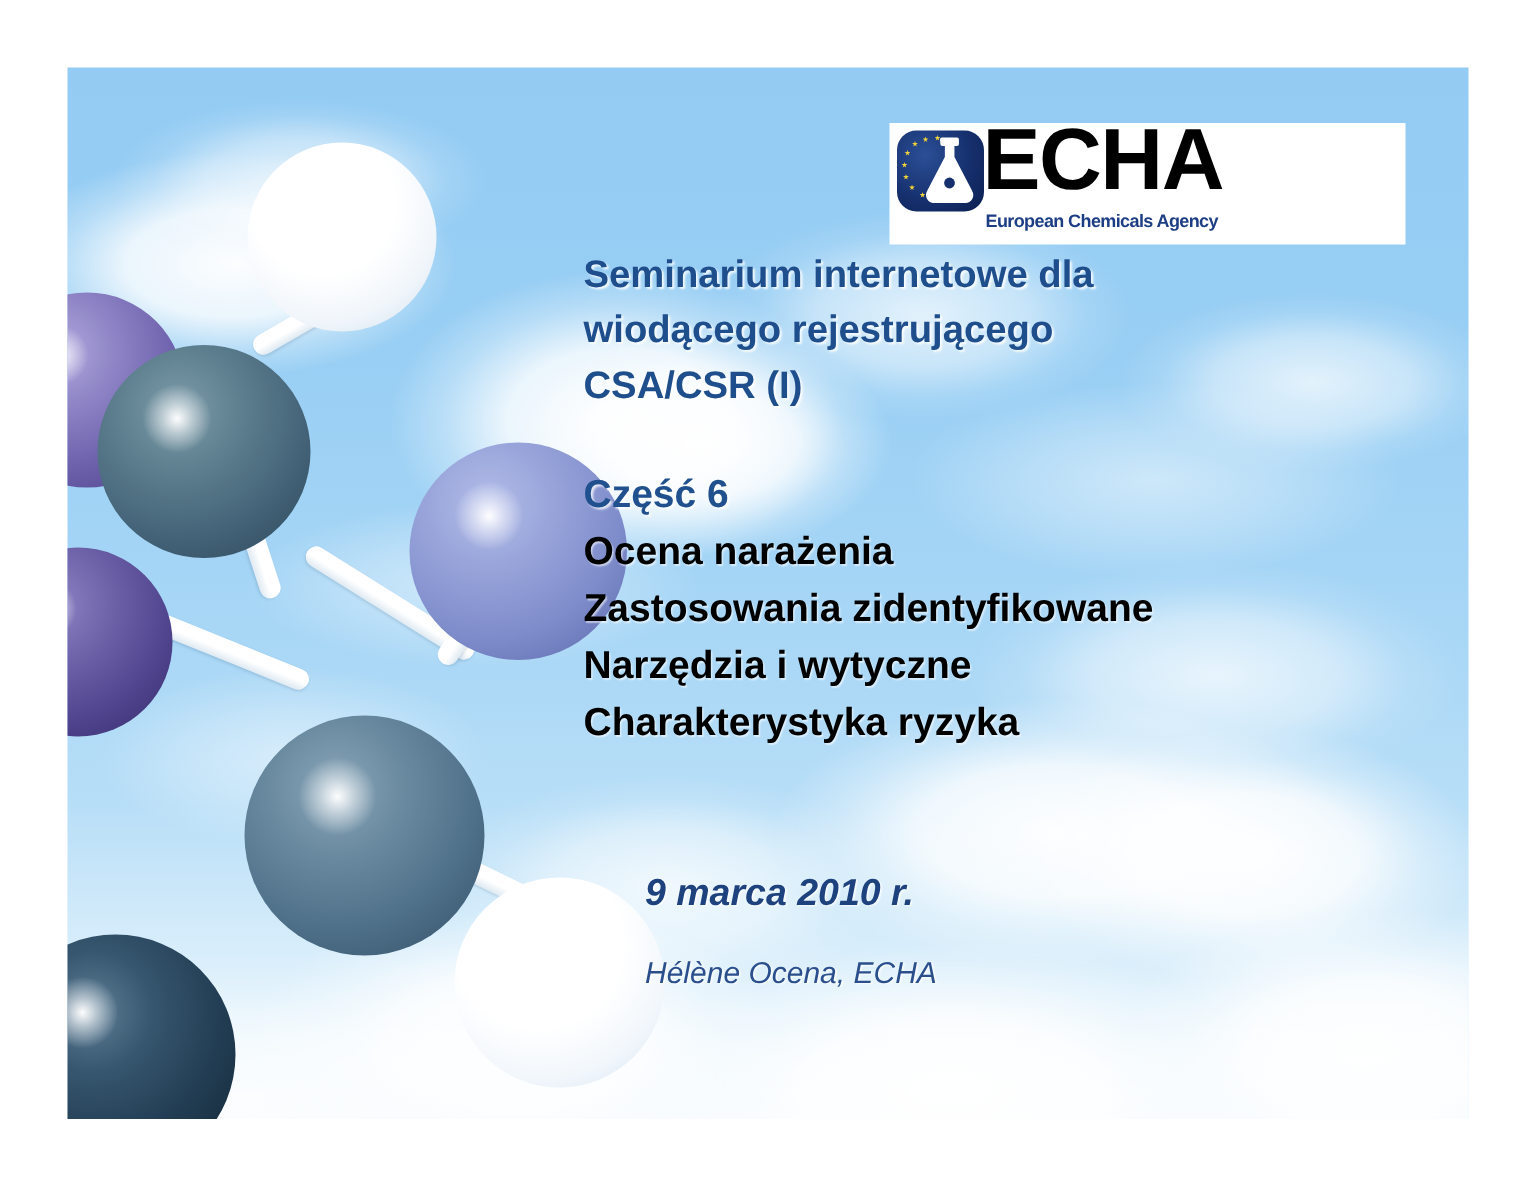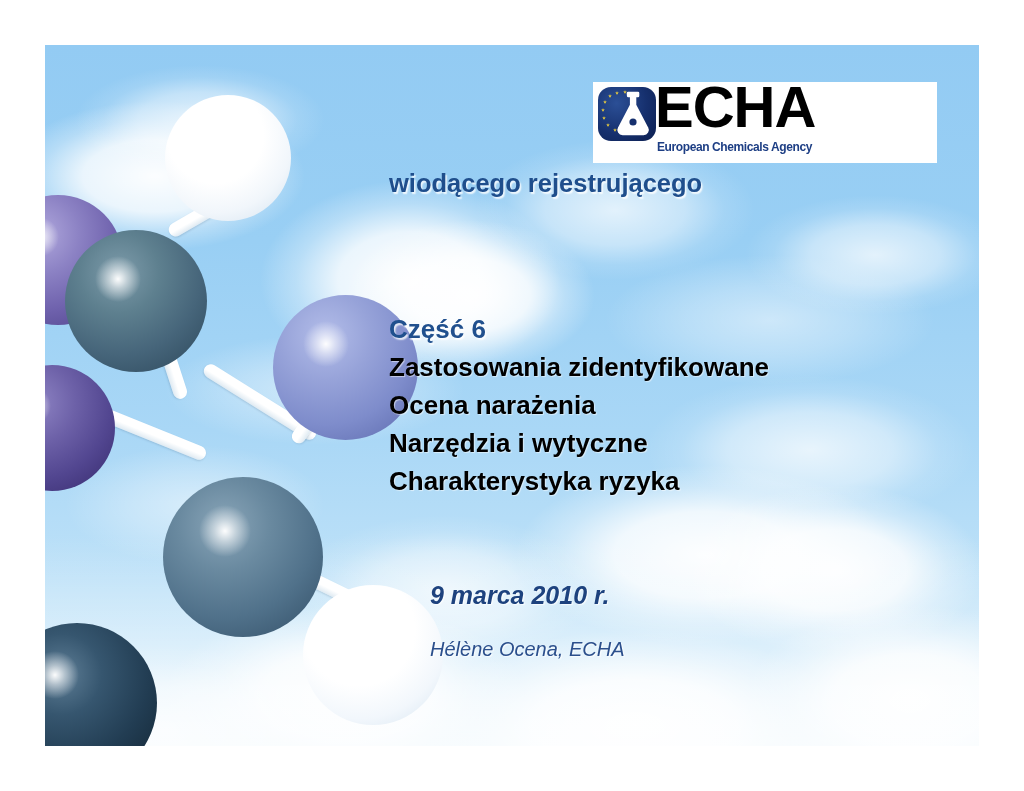--- a/index.html
+++ b/index.html
@@ -296,27 +296,29 @@
         <svg class="flask" viewBox="0 0 42 47">
           <path d="M16 2 h10 v3 h-3 v9 l12 23 a4 4 0 0 1 -3.4 6 h-21 a4 4 0 0 1 -3.4 -6 l12 -23 v-9 h-3 z" fill="#ffffff" stroke="#ffffff" stroke-width="2.6" stroke-linejoin="round"></path>
           <circle cx="21" cy="31" r="3.6" fill="#16306e"></circle>
         </svg>
       </div>
       <div class="logo-word">ECHA</div>
       <div class="logo-sub">European Chemicals Agency</div>
     </div>
 
     <div class="title-block">
+      <div class="title-line">Seminarium internetowe dla</div>
       <div class="title-line">wiodącego rejestrującego</div>
+      <div class="title-line">CSA/CSR (I)</div>
     </div>
 
     <div class="part-block">
       <div class="part-number">Część 6</div>
+      <div class="part-line">Ocena narażenia</div>
       <div class="part-line">Zastosowania zidentyfikowane</div>
-      <div class="part-line">Ocena narażenia</div>
       <div class="part-line">Narzędzia i wytyczne</div>
       <div class="part-line">Charakterystyka ryzyka</div>
     </div>
 
     <div class="meta-block">
       <div class="meta-date">9 marca 2010 r.</div>
       <div class="meta-author">Hélène Ocena, ECHA</div>
     </div>
 
   </div>

